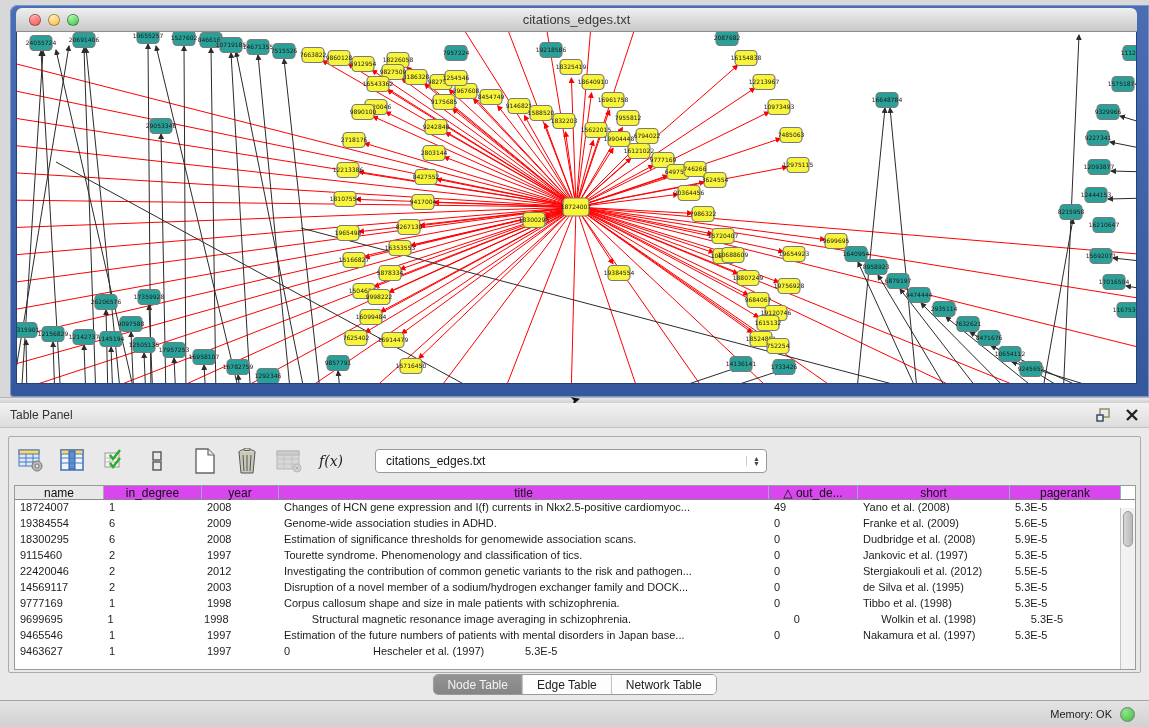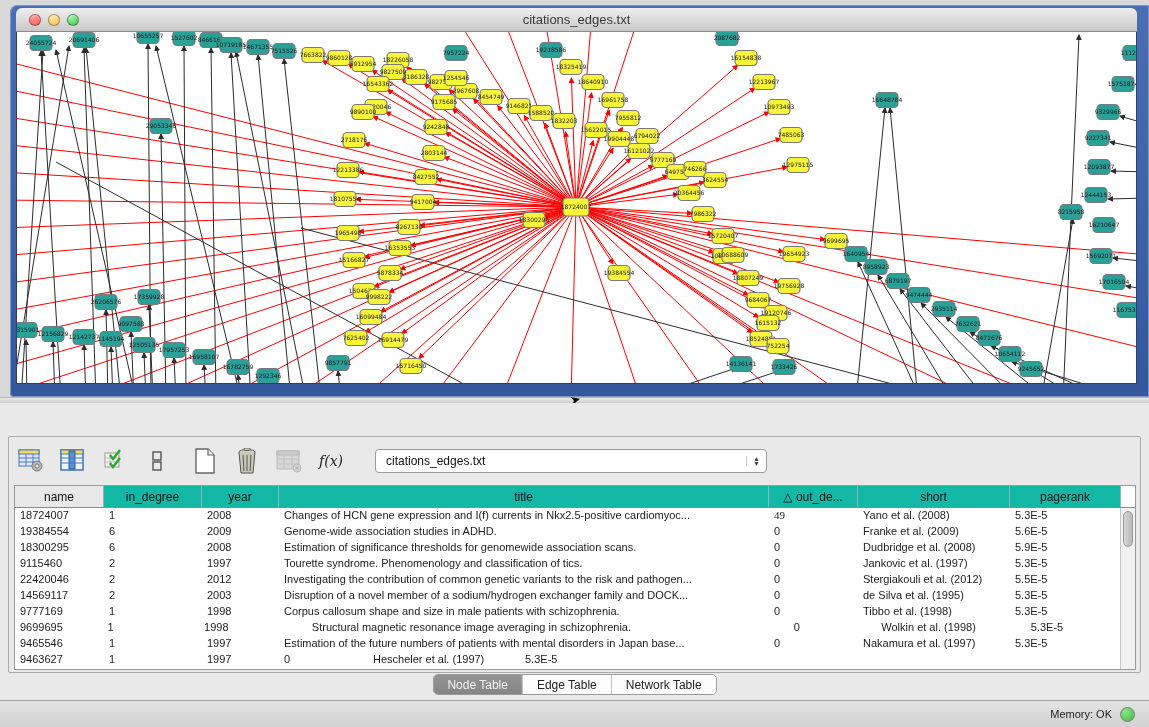--- a/index.html
+++ b/index.html
@@ -47,23 +47,23 @@
   .tb-btn { width:28px; height:28px; display:flex; align-items:center; justify-content:center; }
   .fx { font-family:"DejaVu Serif", serif; font-style:italic; font-size:14px; color:#222; }
   .combo { width:392px; height:24px; background:#fff; border:1px solid #9a9a9a;
     border-radius:4px; display:flex; align-items:center; padding:0 6px 0 10px; margin-left:16px; }
   .combo .combo-value { flex:1; font-size:12px; color:#111; }
   .combo .spin { display:flex; flex-direction:column; line-height:5px; font-size:7px;
     color:#444; border-left:1px solid #ccc; padding-left:6px; }
 
   .tablewrap { position:absolute; left:5px; top:48px; width:1122px; height:185px;
     background:#fff; border:1px solid #9a9a9a; display:flex; flex-direction:column; }
-  .thead { display:flex; height:22px; border-bottom:1px solid #8a8a8a; }
+  .thead { display:flex; height:14px; border-bottom:1px solid #8a8a8a; }
   .th { font-size:12px; color:#111; display:flex; align-items:center; justify-content:center;
-    border-right:1px solid #8fb2c4; background:#14b8a6; height:100%; }
+    border-right:1px solid #8fb2c4; background:#d946ef; height:100%; }
   .th.gray { background:#e8e8e8; border-right:1px solid #aaa; }
   .tbody { flex:1; position:relative; overflow:hidden; }
   .tr { display:flex; height:16px; }
   .td { font-size:11px; color:#1c1c1c; padding:1px 0 0 5px; white-space:nowrap; overflow:hidden; }
   .vscroll { position:absolute; right:0; top:22px; bottom:0; width:15px;
     background:#f2f2f2; border-left:1px solid #c4c4c4; }
   .vthumb { position:absolute; left:2px; top:3px; width:10px; height:36px; border-radius:6px;
     background:linear-gradient(90deg,#d6d6d6,#b9b9b9); border:1px solid #9a9a9a; }
 
   
@@ -730,20 +730,32 @@
           </g>
         </g>
     </svg>
   </div>
 </div>
 
 <div class="splitter"></div>
 <div class="cursor">➤</div>
 
 <div class="table-panel">
+  <div class="panel-header">
+    <span class="ph-title">Table Panel</span>
+    <span class="ph-icons">
+      <svg width="16" height="16">
+        <rect x="5" y="2" width="9" height="8" fill="none" stroke="#8a8a55" stroke-width="1.4"></rect>
+        <rect x="2" y="8" width="6" height="6" fill="#efefdf" stroke="#2c3e6b" stroke-width="1.4"></rect>
+      </svg>
+      <svg width="14" height="14">
+        <path d="M2,2 L12,12 M12,2 L2,12" stroke="#222" stroke-width="2.4"></path>
+      </svg>
+    </span>
+  </div>
 
   <div class="panel-box">
     <div class="toolbar">
       <span class="tb-btn">
         <svg width="26" height="24">
           <rect x="1" y="1" width="20" height="16" fill="#dbe9fb" stroke="#4a78b8"></rect>
           <rect x="1" y="1" width="20" height="4" fill="#ffd75e" stroke="#4a78b8"></rect>
           <path d="M8,5 V17 M15,5 V17 M1,9 H21 M1,13 H21" stroke="#4a78b8" stroke-width="1"></path>
           <circle cx="19" cy="17" r="5" fill="#b8b8b8" stroke="#777"></circle>
           <circle cx="19" cy="17" r="2" fill="#e9e9e9" stroke="#777"></circle>
@@ -814,21 +826,21 @@
           <div class="th" style="width: 89px;">△ out_de...</div>
           <div class="th" style="width: 152px;">short</div>
           <div class="th" style="width: 111px;">pagerank</div>
         </div>
       <div class="tbody" id="tbody">
           <div class="tr">
             <div class="td" style="width: 89px;">18724007</div>
             <div class="td" style="width: 98px;">1</div>
             <div class="td" style="width: 77px;">2008</div>
             <div class="td" style="width: 490px;">Changes of HCN gene expression and I(f) currents in Nkx2.5-positive cardiomyoc...</div>
-            <div class="td" style="width: 89px; font-family: Liberation Serif, serif;">49</div>
+            <div class="td" style="width: 89px;">49</div>
             <div class="td" style="width: 152px;">Yano et al. (2008)</div>
             <div class="td" style="width: 111px;">5.3E-5</div>
           </div>
           <div class="tr">
             <div class="td" style="width: 89px;">19384554</div>
             <div class="td" style="width: 98px;">6</div>
             <div class="td" style="width: 77px;">2009</div>
             <div class="td" style="width: 490px;">Genome-wide association studies in ADHD.</div>
             <div class="td" style="width: 89px;">0</div>
             <div class="td" style="width: 152px;">Franke et al. (2009)</div>

